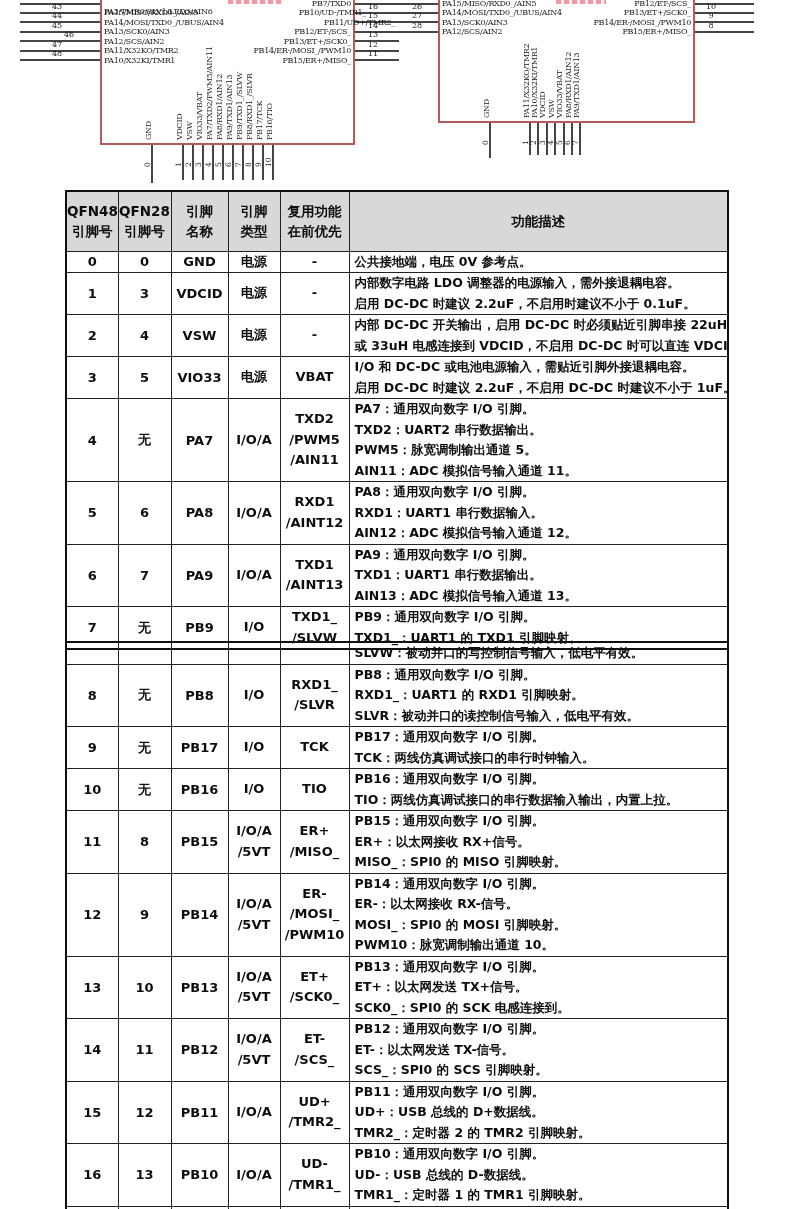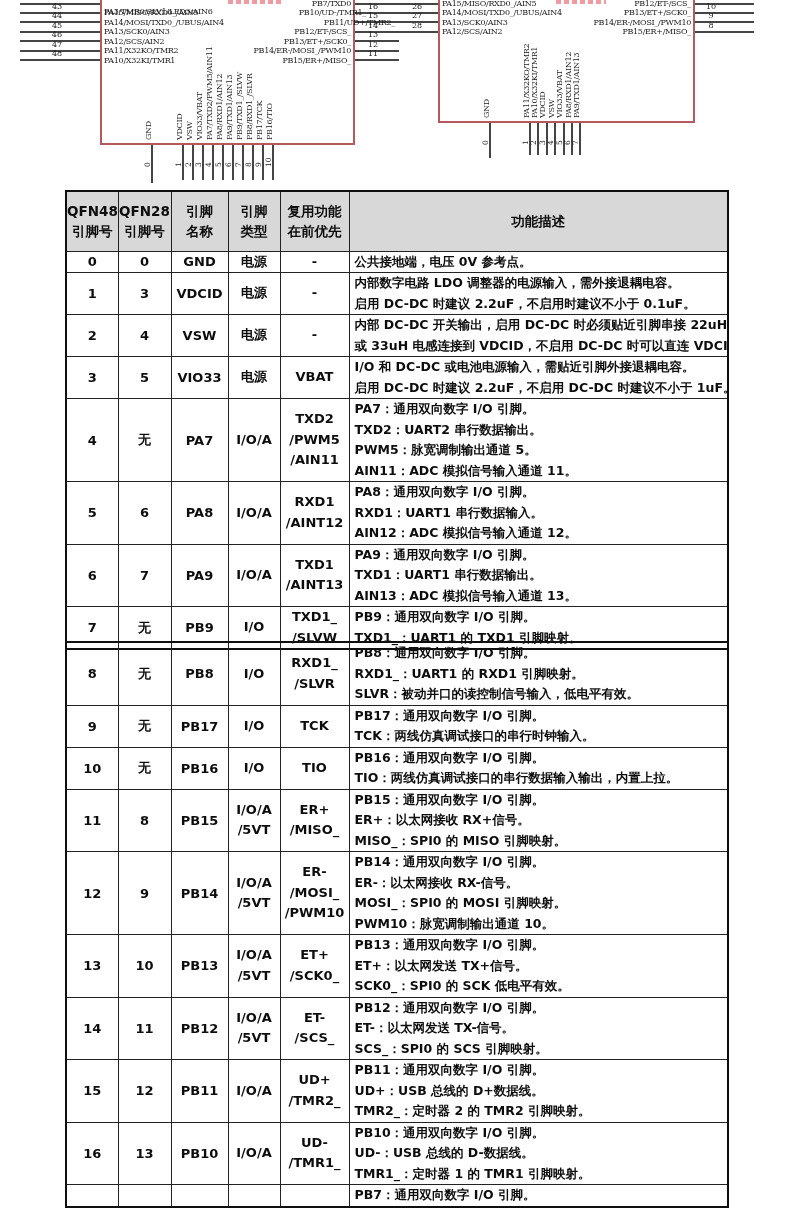--- a/index.html
+++ b/index.html
@@ -48,21 +48,21 @@
       <div class="wire" style="left: 20px; top: 11.95px; width: 80px;"></div>
       <div class="pnum" style="left: 40px; top: 1.95px; width: 34px;">43</div>
       <div class="plabel" style="left: 104px; top: 8.45px;">PA15/MISO/RXD0_/AIN5</div>
       <div class="wire" style="left: 20px; top: 21.4px; width: 80px;"></div>
       <div class="pnum" style="left: 40px; top: 11.4px; width: 34px;">44</div>
       <div class="plabel" style="left: 104px; top: 17.9px;">PA14/MOSI/TXD0_/UBUS/AIN4</div>
       <div class="wire" style="left: 20px; top: 30.85px; width: 80px;"></div>
       <div class="pnum" style="left: 40px; top: 20.85px; width: 34px;">45</div>
       <div class="plabel" style="left: 104px; top: 27.35px;">PA13/SCK0/AIN3</div>
       <div class="wire" style="left: 20px; top: 40.3px; width: 80px;"></div>
-      <div class="pnum" style="left: 28px; top: 30.3px; width: 34px; text-align: right;">46</div>
+      <div class="pnum" style="left: 52px; top: 30.3px; width: 34px;">46</div>
       <div class="plabel" style="left: 104px; top: 36.8px;">PA12/SCS/AIN2</div>
       <div class="wire" style="left: 20px; top: 49.75px; width: 80px;"></div>
       <div class="pnum" style="left: 40px; top: 39.75px; width: 34px;">47</div>
       <div class="plabel" style="left: 104px; top: 46.25px;">PA11/X32KO/TMR2</div>
       <div class="wire" style="left: 20px; top: 59.2px; width: 80px;"></div>
       <div class="pnum" style="left: 40px; top: 49.2px; width: 34px;">48</div>
       <div class="plabel" style="left: 104px; top: 55.7px;">PA10/X32KI/TMR1</div>
       <div class="wire" style="left: 355px; top: 2.5px; width: 44px;"></div>
       <div class="plabel r" style="left: 171px; top: -1px; width: 180px;">PB7/TXD0</div>
       <div class="wire" style="left: 355px; top: 11.95px; width: 44px;"></div>
@@ -336,20 +336,30 @@
       <table class="ptable">
         <colgroup>
           <col style="width: 52px;">
           <col style="width: 53px;">
           <col style="width: 57px;">
           <col style="width: 52px;">
           <col style="width: 69px;">
           <col style="width: 379px;">
         </colgroup>
         <tbody>
+          <tr style="height: 21px;">
+            <td class="c"></td>
+            <td class="c"></td>
+            <td class="c"></td>
+            <td class="c"></td>
+            <td class="c"></td>
+            <td class="desc">
+              <div class="ln">SLVW：被动并口的写控制信号输入，低电平有效。</div>
+            </td>
+          </tr>
           <tr style="height: 62px;">
             <td class="c">8</td>
             <td class="c">无</td>
             <td class="c">PB8</td>
             <td class="c">
               <div class="lnc">I/O</div>
             </td>
             <td class="c">
               <div class="lnc">RXD1_</div>
               <div class="lnc">/SLVR</div>
@@ -436,21 +446,21 @@
               <div class="lnc">I/O/A</div>
               <div class="lnc">/5VT</div>
             </td>
             <td class="c">
               <div class="lnc">ET+</div>
               <div class="lnc">/SCK0_</div>
             </td>
             <td class="desc">
               <div class="ln">PB13：通用双向数字 I/O 引脚。</div>
               <div class="ln">ET+：以太网发送 TX+信号。</div>
-              <div class="ln">SCK0_：SPI0 的 SCK 低电平有效。</div>
+              <div class="ln">SCK0_：SPI0 的 SCK 电感连接到。</div>
             </td>
           </tr>
           <tr style="height: 62px;">
             <td class="c">14</td>
             <td class="c">11</td>
             <td class="c">PB12</td>
             <td class="c">
               <div class="lnc">I/O/A</div>
               <div class="lnc">/5VT</div>
             </td>

